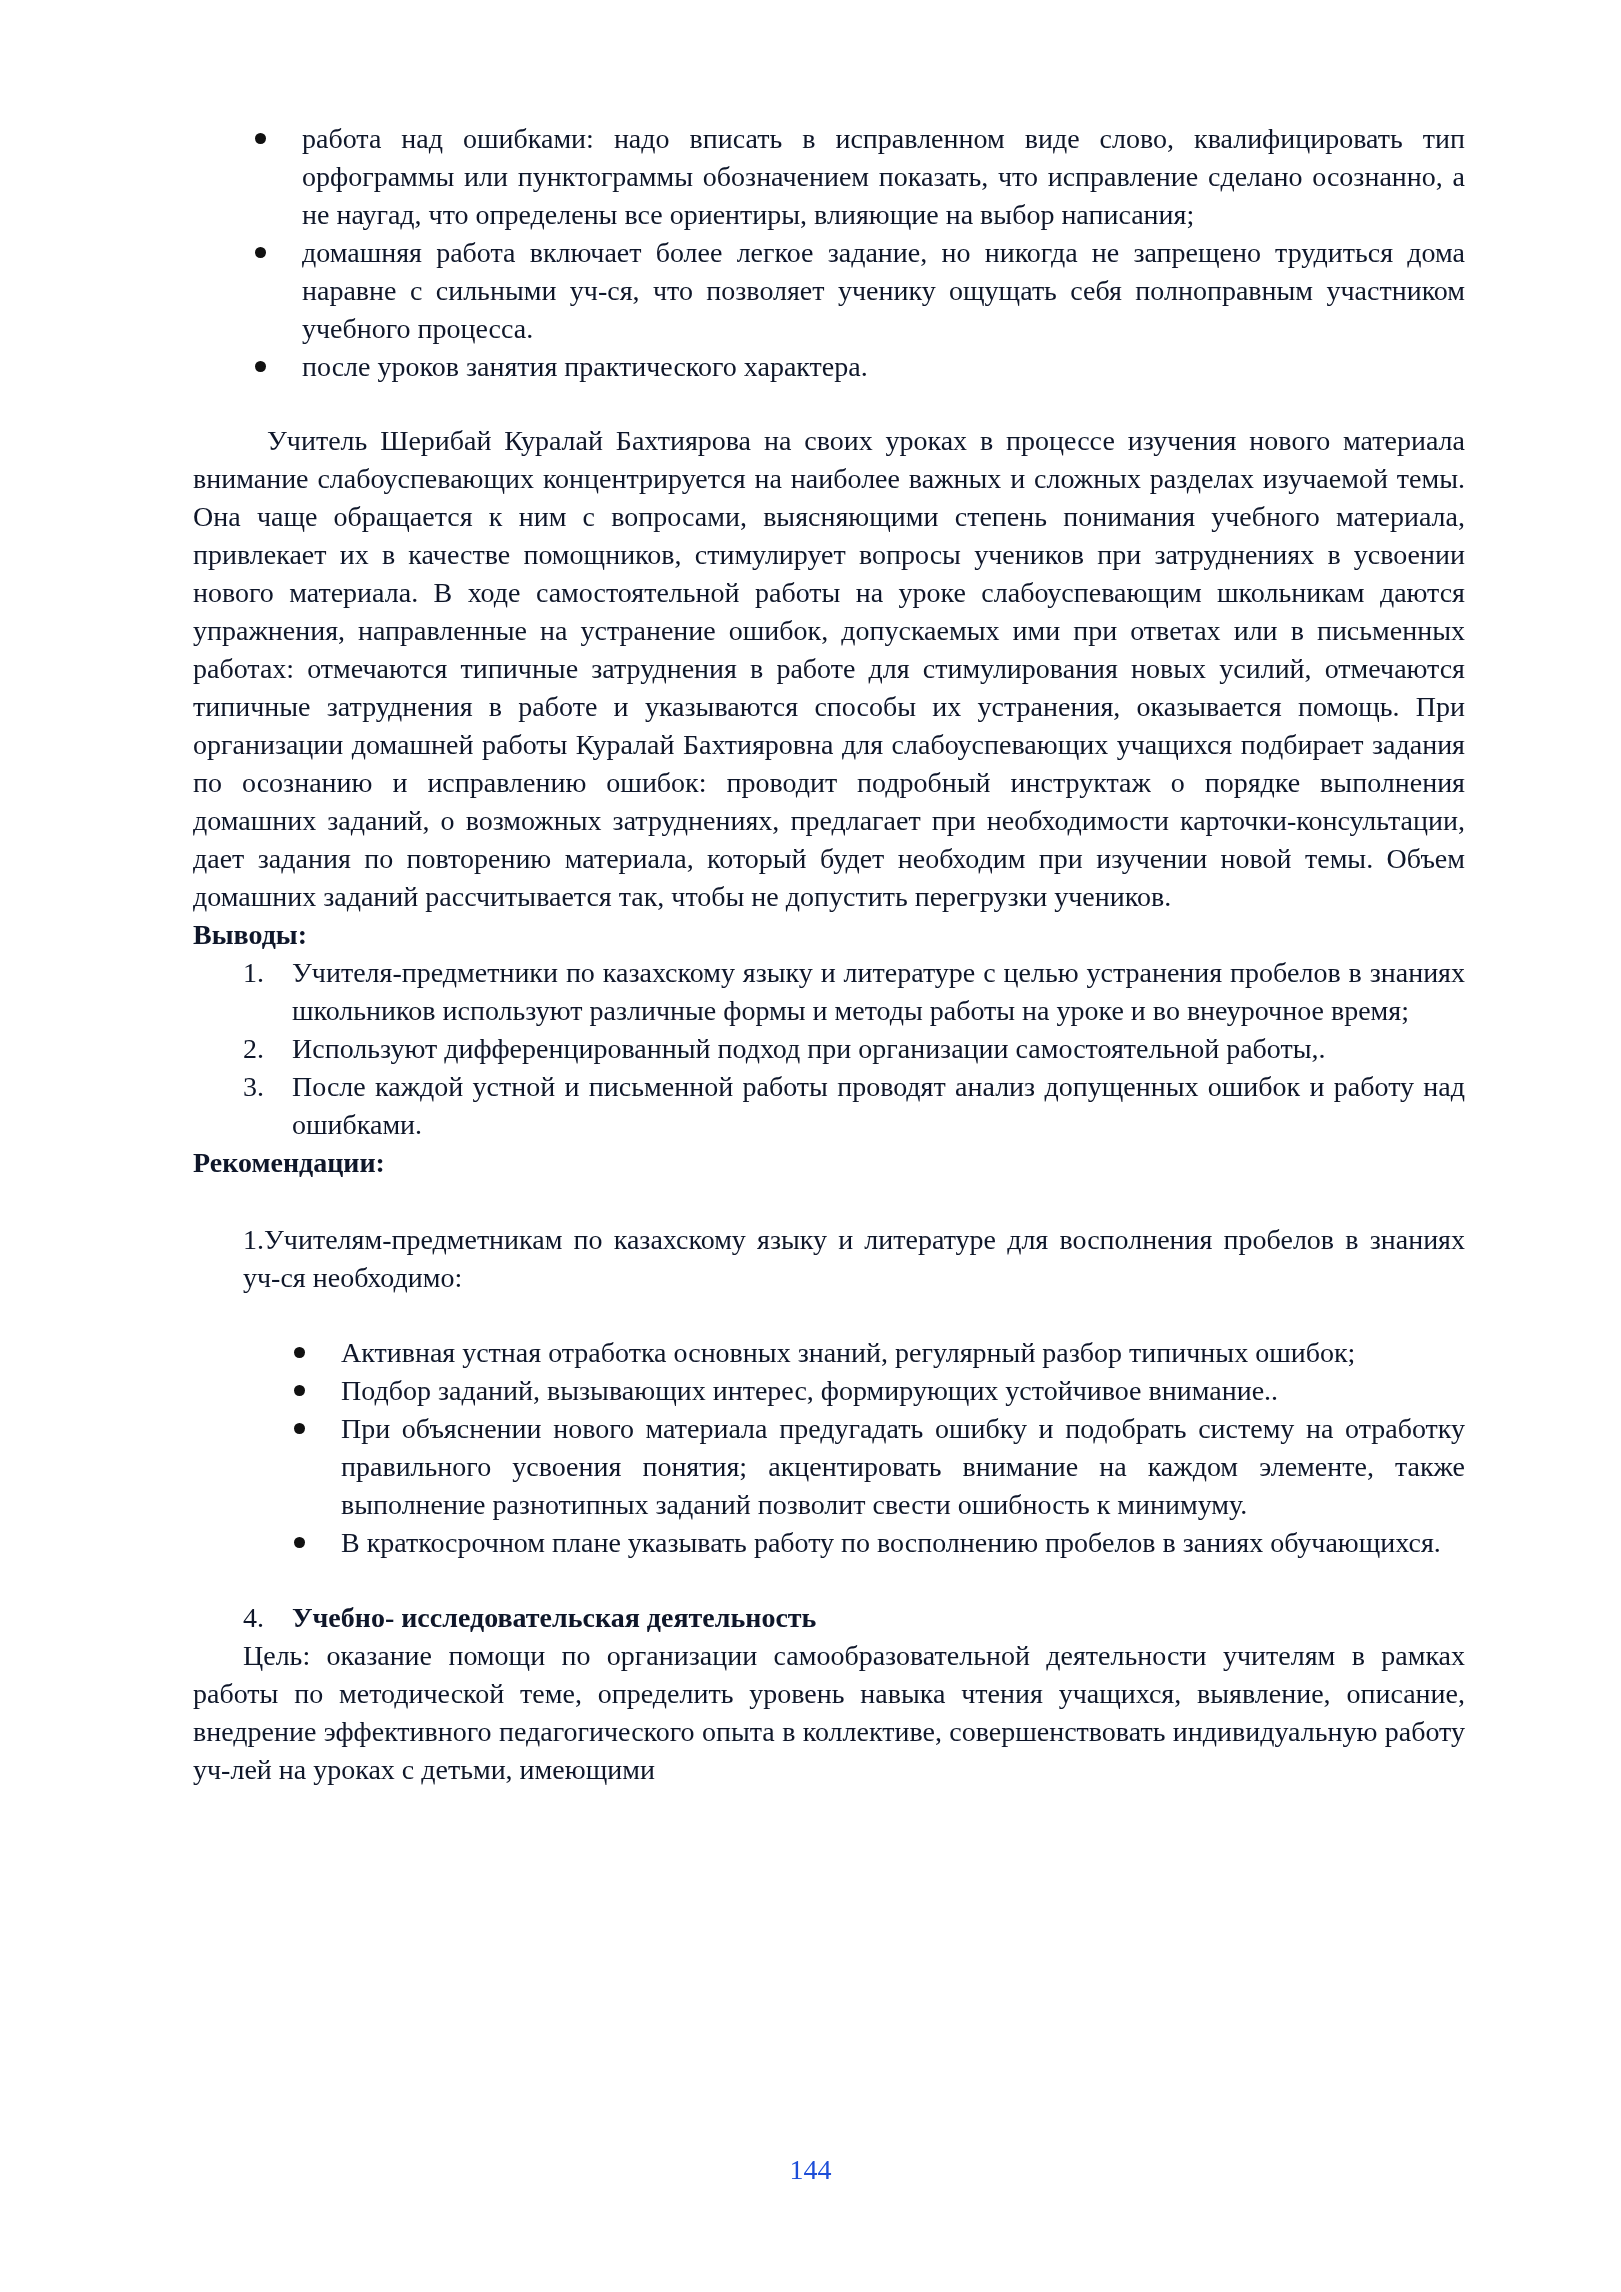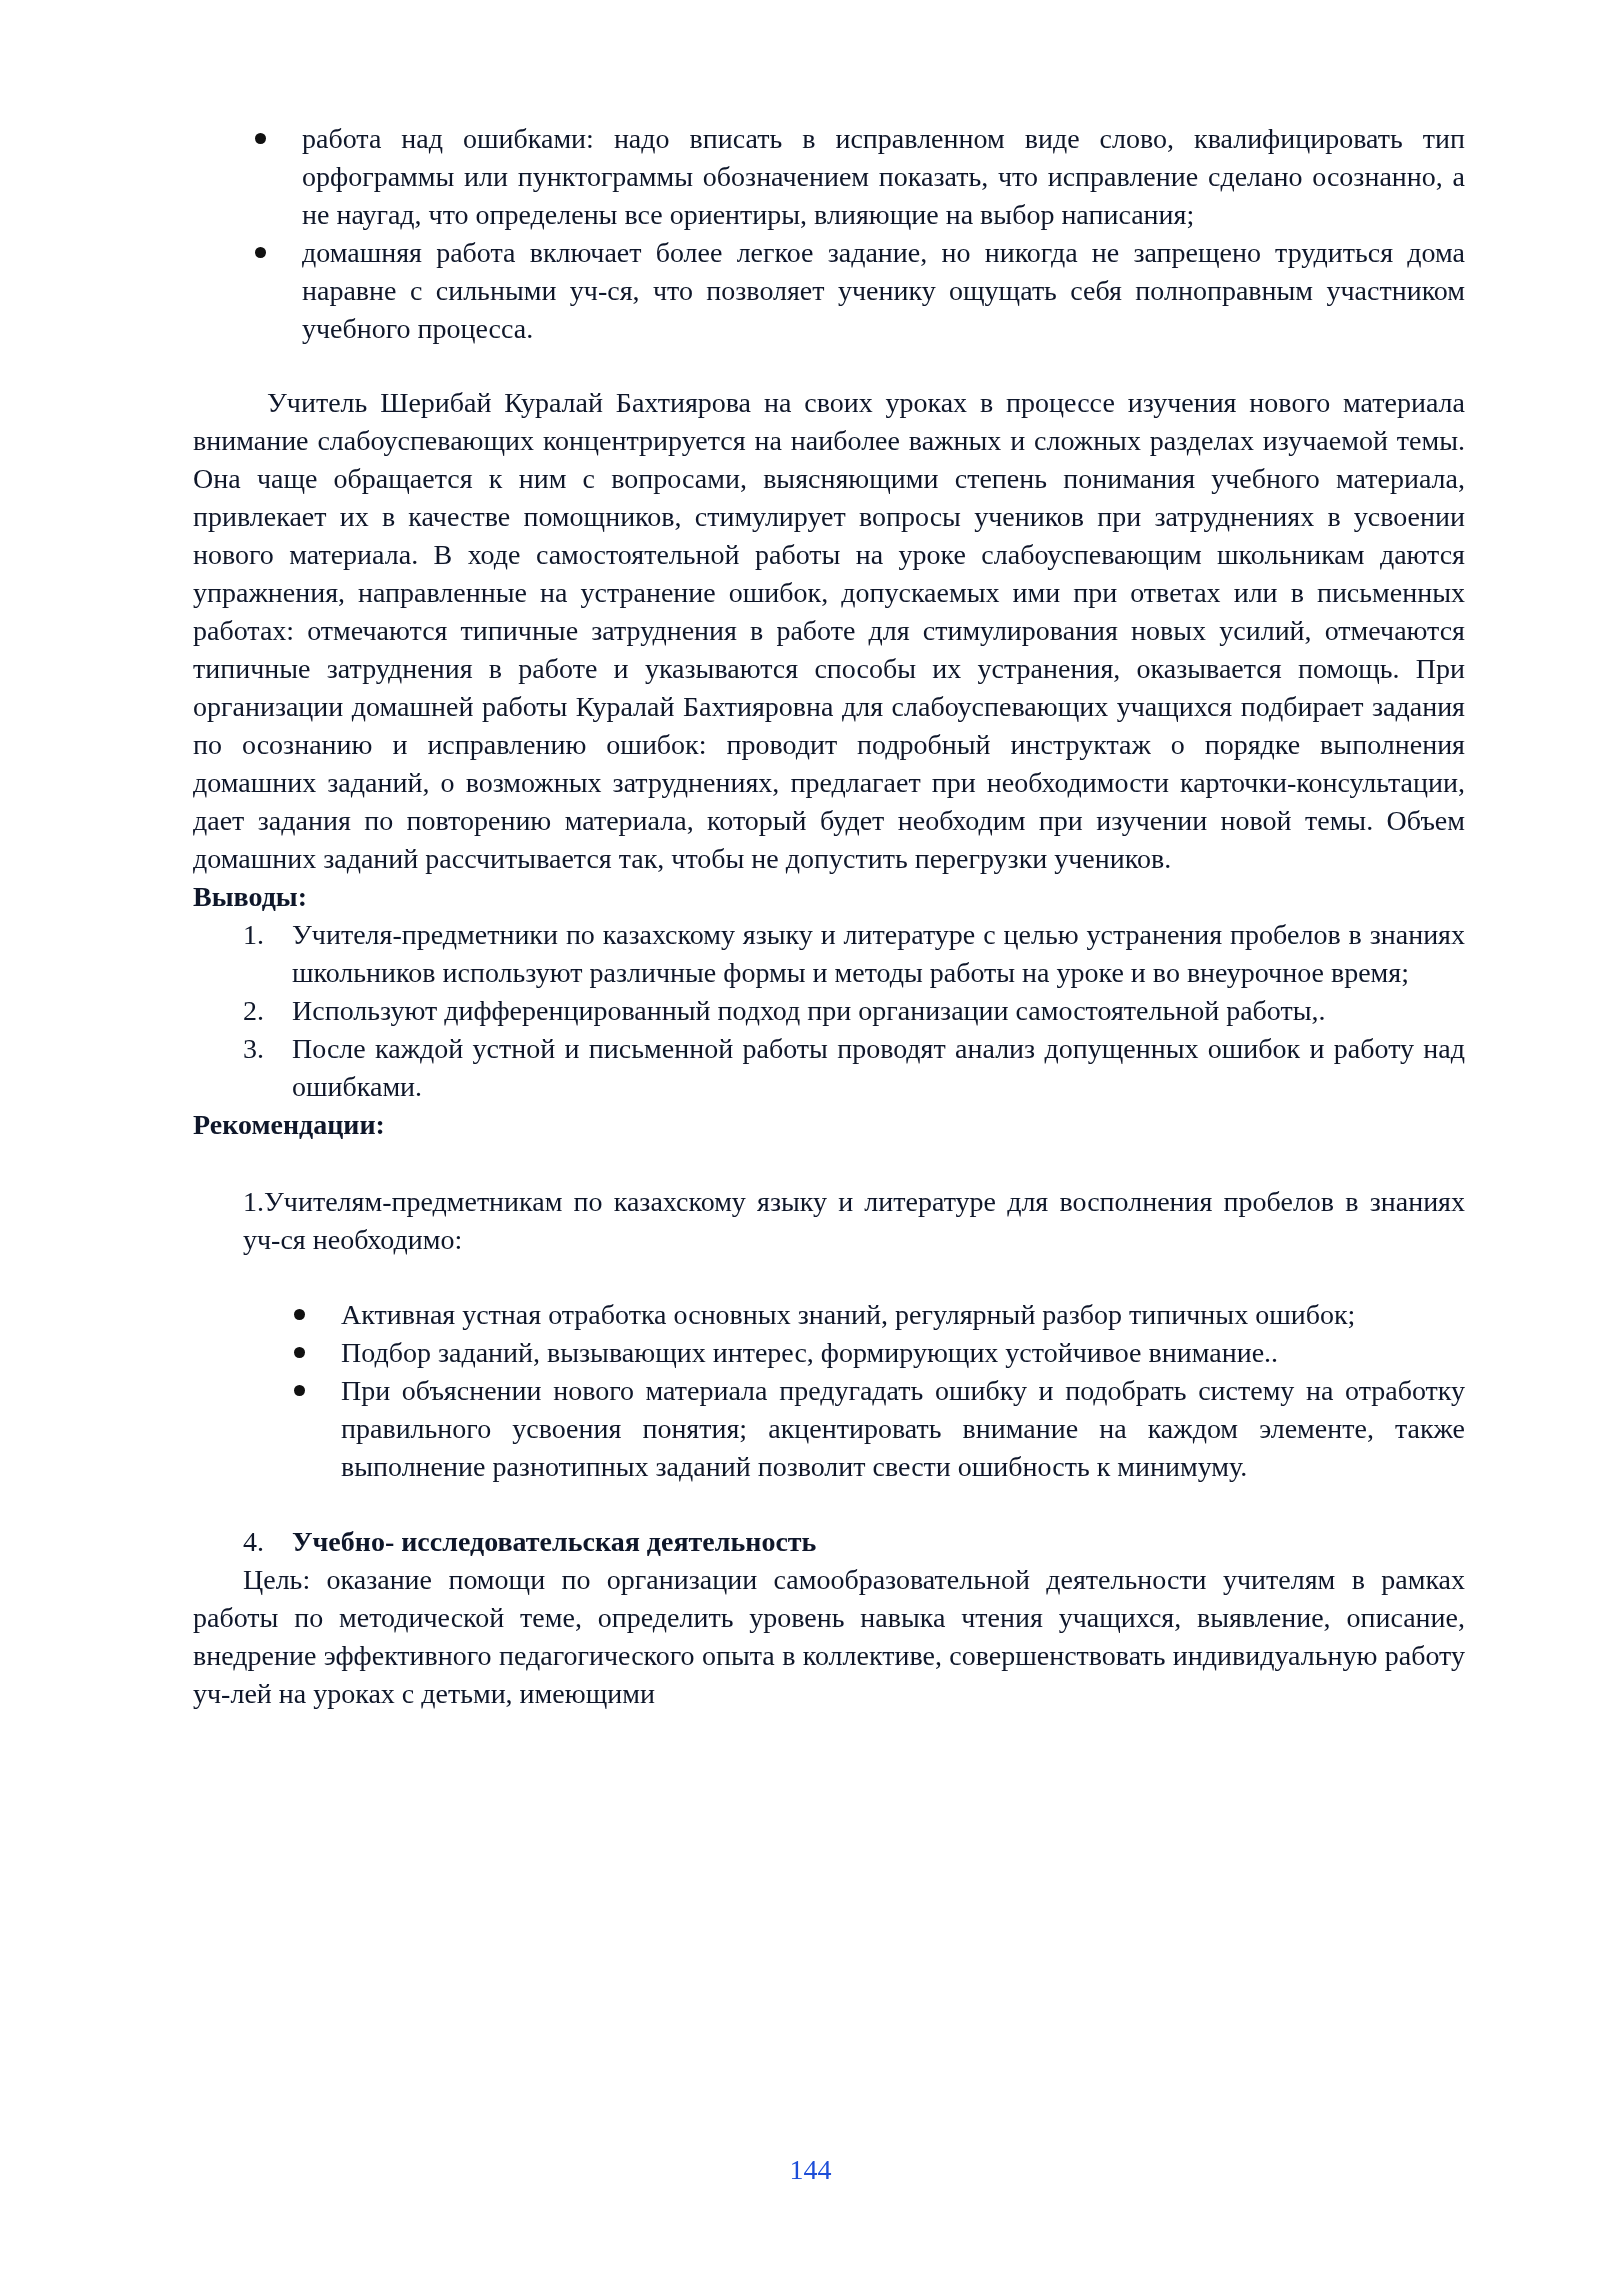--- a/index.html
+++ b/index.html
@@ -41,20 +41,24 @@
 
   <ul class="bl1 just">
     <li>
       <span class="bullet"></span>
       <span>работа над ошибками: надо вписать в исправленном виде слово, квалифицировать тип орфограммы или пунктограммы обозначением показать, что исправление сделано осознанно, а не наугад, что определены все ориентиры, влияющие на выбор написания;</span>
     </li>
     <li>
       <span class="bullet"></span>
       <span>домашняя работа включает более легкое задание, но никогда не запрещено трудиться дома наравне с сильными уч-ся, что позволяет ученику ощущать себя полноправным участником учебного процесса.</span>
     </li>
+    <li>
+      <span class="bullet"></span>
+      <span>после уроков занятия практического характера.</span>
+    </li>
   </ul>
 
   <p class="para-intro just" style="margin-bottom:0">Учитель Шерибай Куралай Бахтиярова на своих уроках в процессе изучения нового материала внимание слабоуспевающих концентрируется на наиболее важных и сложных разделах изучаемой темы. Она чаще обращается к ним с вопросами, выясняющими степень понимания учебного материала, привлекает их в качестве помощников, стимулирует вопросы учеников при затруднениях в усвоении нового материала. В ходе самостоятельной работы на уроке слабоуспевающим школьникам даются упражнения, направленные на устранение ошибок, допускаемых ими при ответах или в письменных работах: отмечаются типичные затруднения в работе для стимулирования новых усилий, отмечаются типичные затруднения в работе и указываются способы их устранения, оказывается помощь. При организации домашней работы Куралай  Бахтияровна для слабоуспевающих учащихся подбирает задания по осознанию и исправлению ошибок: проводит подробный инструктаж о порядке выполнения домашних заданий, о возможных затруднениях, предлагает при необходимости карточки-консультации, дает задания по повторению материала, который будет необходим при изучении новой темы. Объем домашних заданий рассчитывается так, чтобы не допустить перегрузки учеников.</p>
 
   <div class="bold">Выводы:</div>
   <ol class="num just">
     <li>
       <span class="num-marker">1.</span>
       <span>Учителя-предметники по казахскому языку и литературе  с целью устранения пробелов в знаниях школьников используют различные формы и методы работы на уроке и во внеурочное время;</span>
     </li>
@@ -77,20 +81,24 @@
       <span>Активная устная отработка основных знаний, регулярный разбор типичных ошибок;</span>
     </li>
     <li>
       <span class="bullet"></span>
       <span>Подбор заданий, вызывающих интерес, формирующих устойчивое внимание..</span>
     </li>
     <li>
       <span class="bullet"></span>
       <span>При объяснении нового материала предугадать ошибку и подобрать систему на отработку правильного усвоения понятия; акцентировать внимание на каждом элементе, также выполнение разнотипных заданий позволит свести ошибность к минимуму.</span>
     </li>
+    <li>
+      <span class="bullet"></span>
+      <span>В краткосрочном плане указывать работу по восполнению пробелов в заниях обучающихся.</span>
+    </li>
   </ul>
 
   <div class="section-head">
     <span class="num-marker">4.</span>
     <span class="bold">Учебно- исследовательская деятельность</span>
   </div>
   <p class="goal just" style="margin:0">Цель: оказание помощи по организации самообразовательной деятельности учителям в рамках работы по методической теме, определить уровень навыка чтения учащихся, выявление, описание, внедрение эффективного педагогического опыта в коллективе, совершенствовать индивидуальную работу уч-лей на уроках с детьми, имеющими</p>
 
 </div>
 

